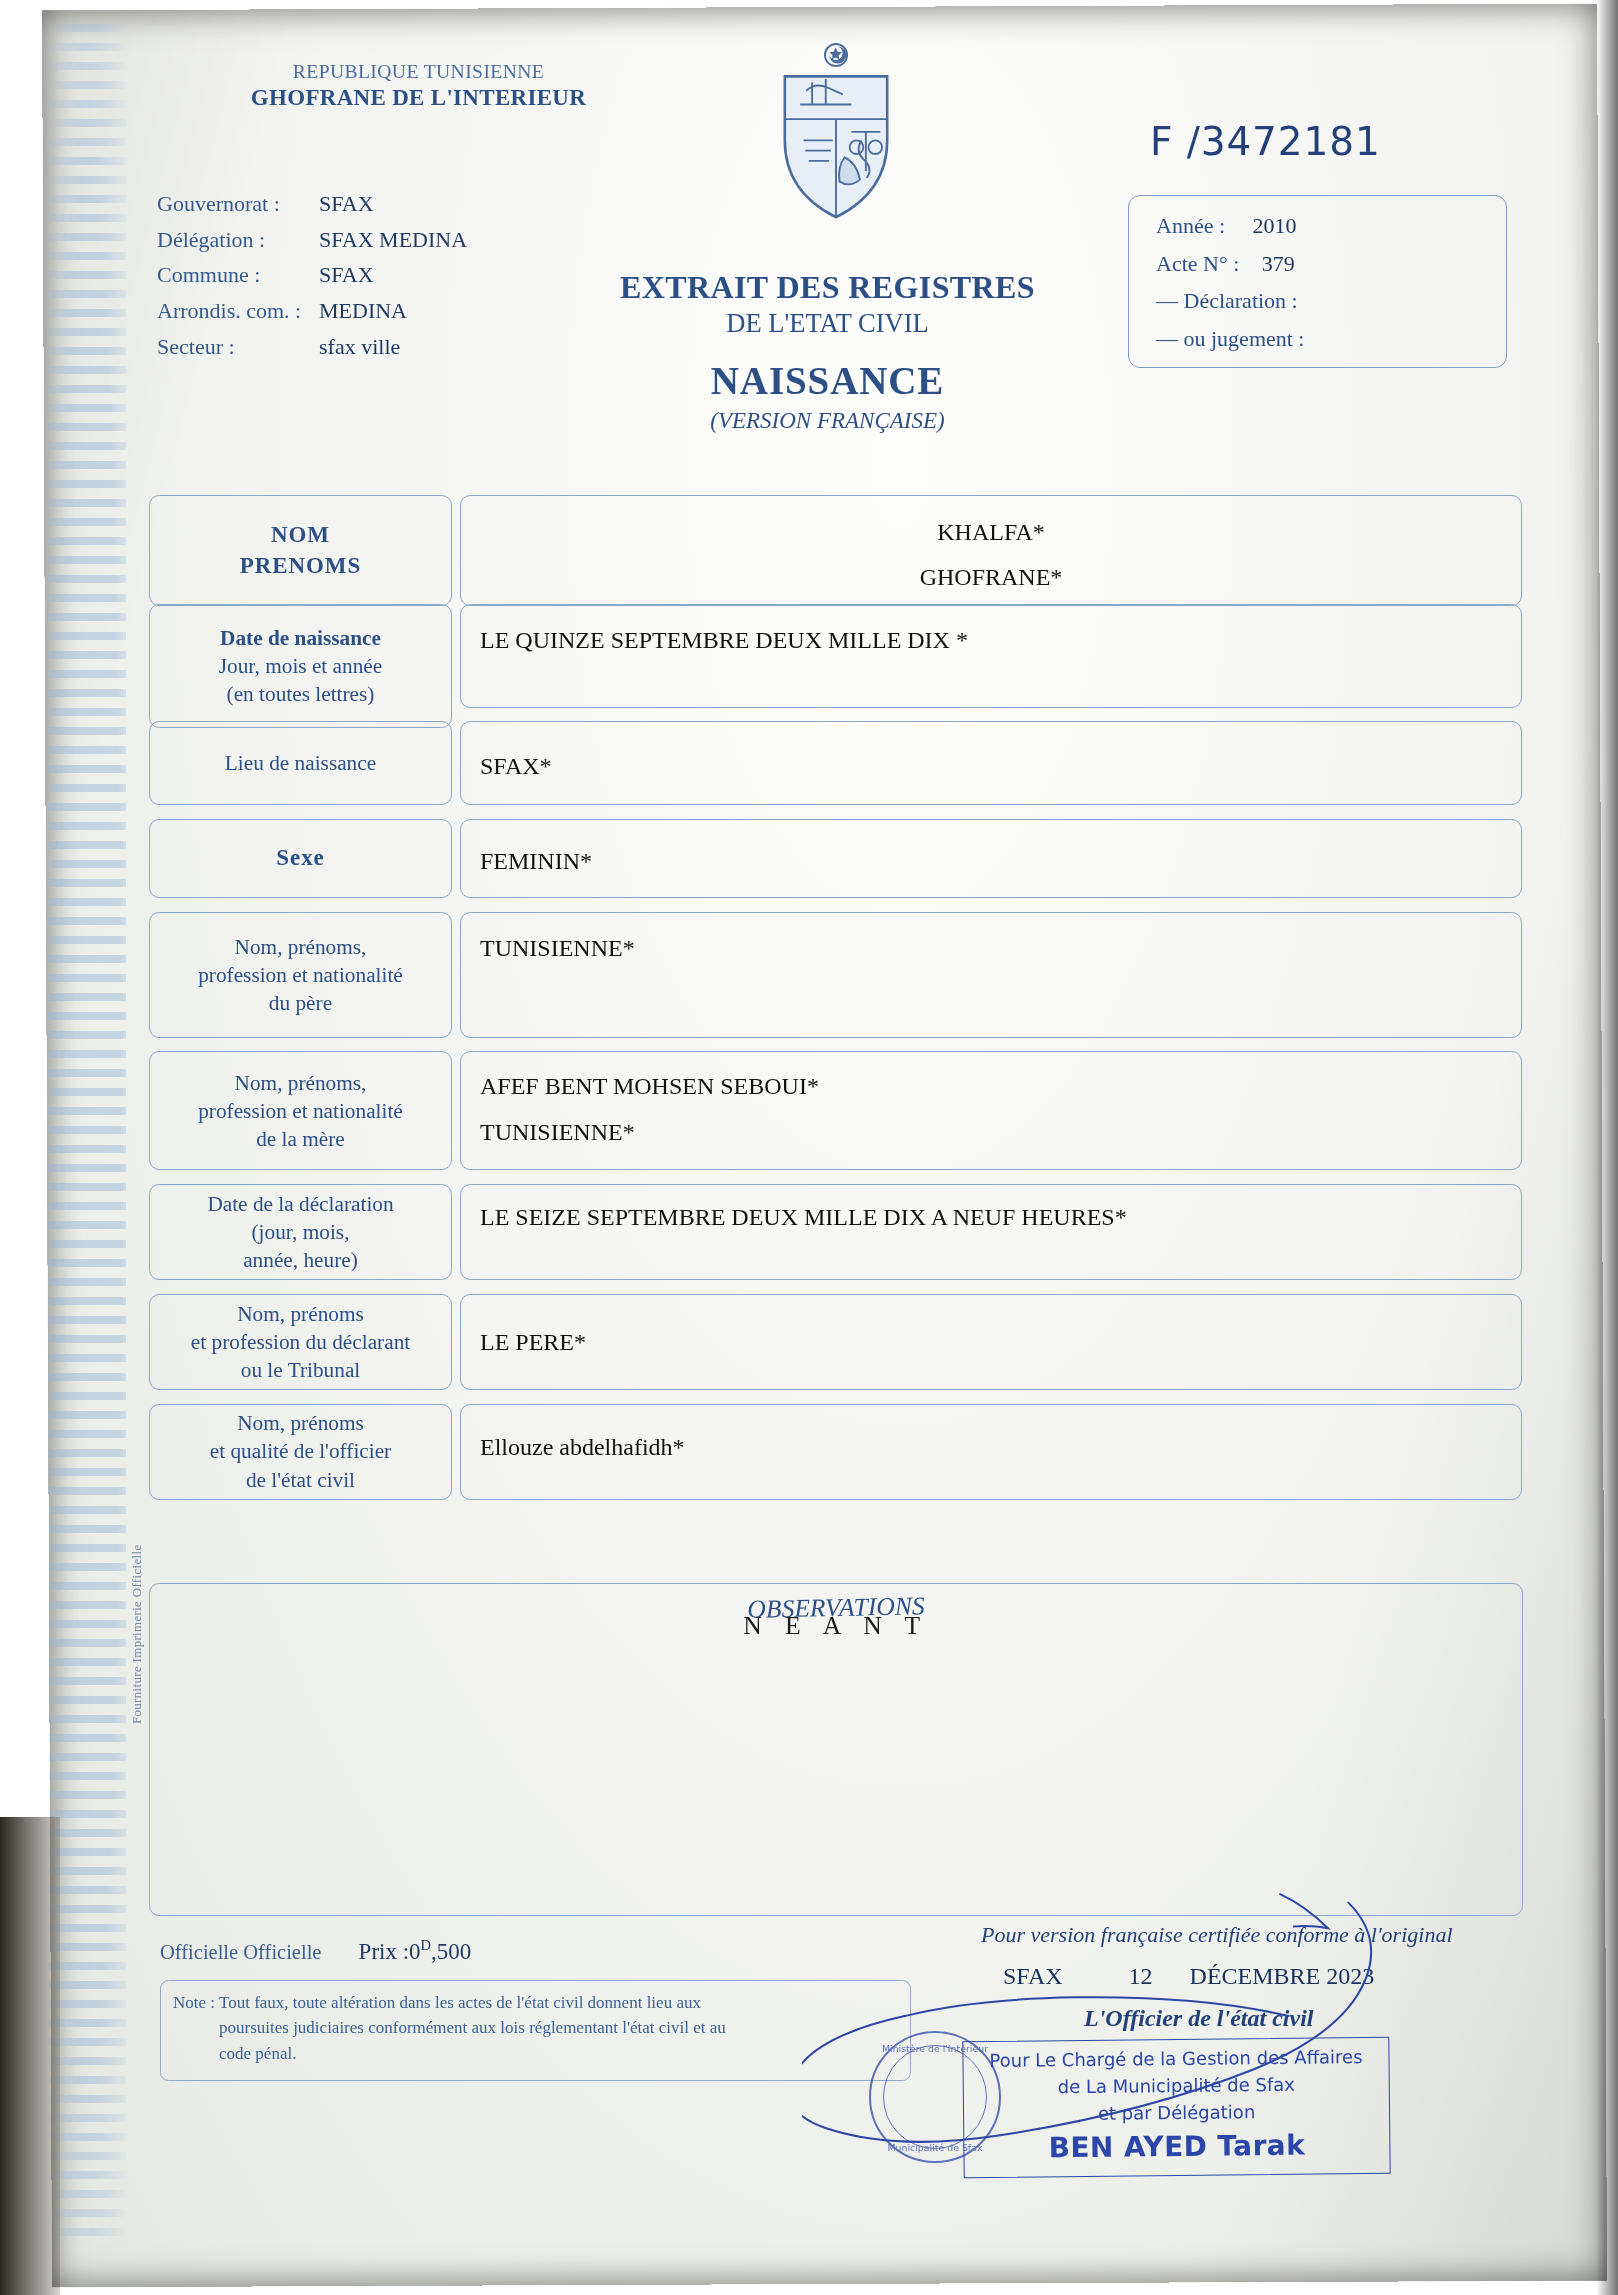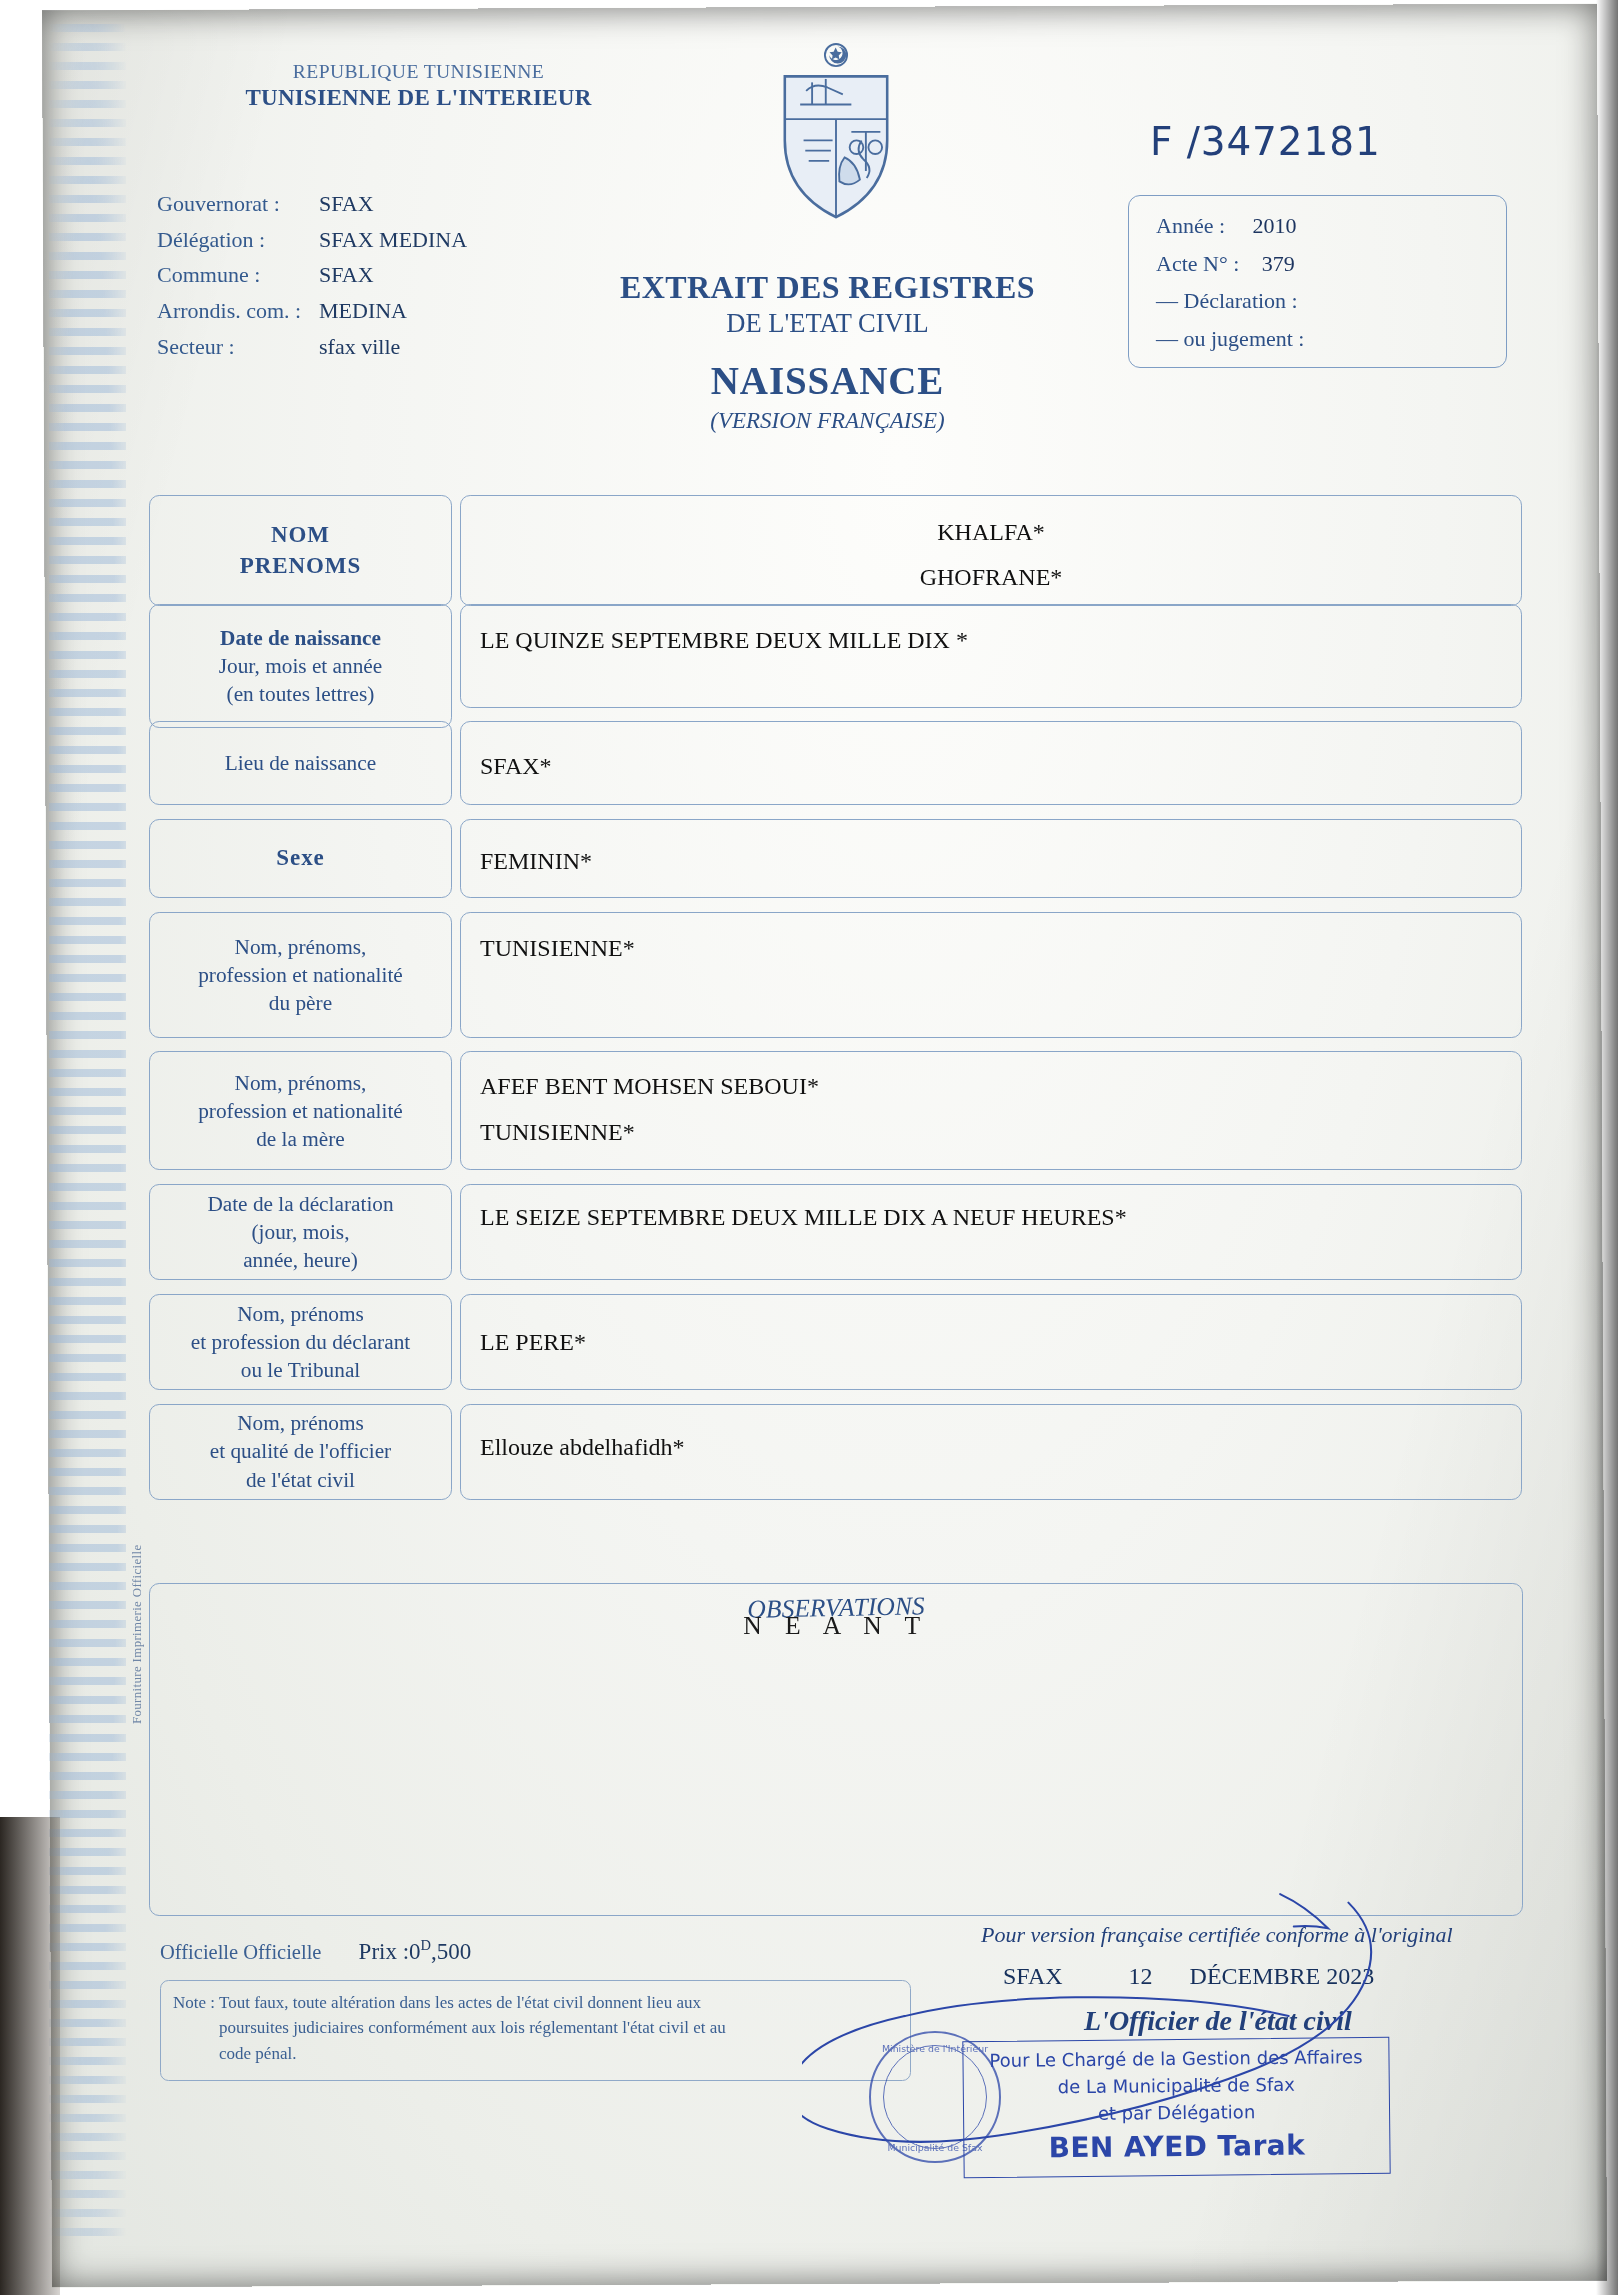--- a/index.html
+++ b/index.html
@@ -183,21 +183,21 @@
   .cert {
     position:absolute; left:981px; top:1922px; width:546px;
     color:#22407a; font-style:italic; font-size:22px; text-align:left;
   }
   .certline2{
     position:absolute; left:1003px; top:1963px; color:#16305c; font-size:24px;
   }
   .certline2 .d1{ margin-left:60px; }
   .certline2 .d2{ margin-left:31px; }
   .officier{
-    position:absolute; left:1084px; top:2005px; color:#22407a; font-style:italic; font-weight:bold; font-size:28px;
+    position:absolute; left:1084px; top:2005px; color:#22407a; font-style:italic; font-weight:bold; font-size:24px;
   }
 
   .stampbox{
     position:absolute; left:963px; top:2039px; width:427px; height:137px;
     border:1.7px solid #2b46a8; color:#2b46a8;
     font-family:"DejaVu Sans", sans-serif; font-size:18px; text-align:center;
     line-height:1.5; padding-top:5.1px; box-sizing:border-box;
     transform: rotate(-0.6deg);
   }
   .stampbox .big{ font-size:28px; font-weight:bold; letter-spacing:0.4px; }
@@ -229,21 +229,21 @@
 <div class="page">
   <div class="sheet"></div>
   <div class="left-band"></div>
   <div class="right-edge-dark"></div>
   <div class="bottom-left-dark"></div>
 
   <div class="content">
 
     <div class="hdr-ministry">
       <div class="l1">REPUBLIQUE TUNISIENNE</div>
-      <div class="l2">TUNISIENNE DE L'INTERIEUR</div>
+      <div class="l2">GHOFRANE DE L'INTERIEUR</div>
     </div>
 
     <div class="emblem">
       <svg viewBox="0 0 180 225" width="154" height="192">
         <g fill="none" stroke="#4a6d9e" stroke-width="2.2">
           <circle cx="90" cy="20" r="13"></circle>
           <path d="M82 20a10 10 0 1 0 10-10 8 8 0 1 1-10 10z" fill="#4a6d9e" stroke="none"></path>
           <path d="M90 6 l3 6 6 1 -4.5 4.5 1 6 -5.5 -3 -5.5 3 1 -6 -4.5 -4.5 6 -1z" fill="#4a6d9e" stroke="none" transform="translate(0,4) scale(0.8) translate(22,3)"></path>
           <path d="M30 45 h120 v75 q0 60 -60 90 q-60 -30 -60 -90z" fill="#e8eef6" stroke="#4a6d9e" stroke-width="3"></path>
           <line x1="30" y1="95" x2="150" y2="95"></line>

